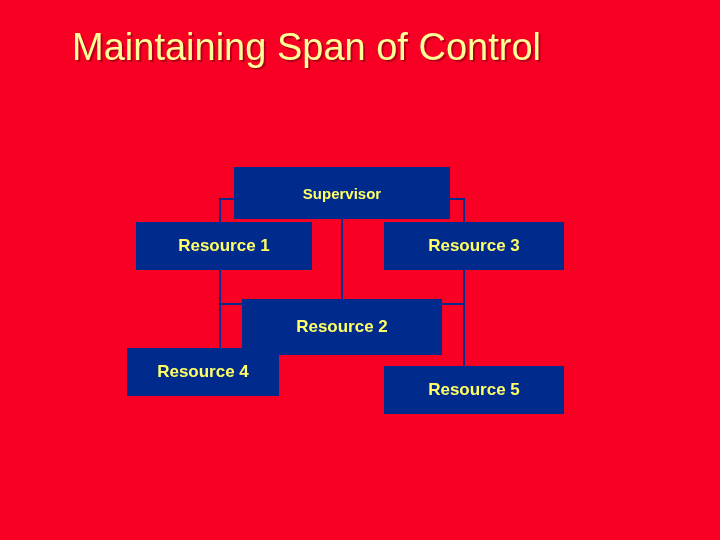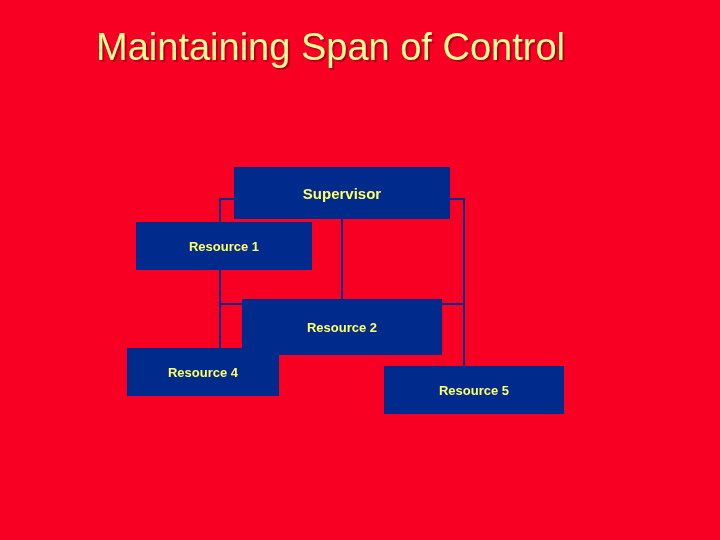--- a/index.html
+++ b/index.html
@@ -24,36 +24,35 @@
     top: 26px;
     width: 613px;
     text-align: center;
     font-family: "Liberation Sans", sans-serif;
     font-size: 38px;
     font-weight: normal;
     color: #ffff99;
     letter-spacing: 0px;
     text-shadow: 2px 2px 0 #b3001a;
     white-space: nowrap;
-    padding-left: 24px;
   }
   .connector {
     position: absolute;
     border-color: #0b2c8a;
     border-style: solid;
     border-width: 0;
     box-sizing: border-box;
   }
   .node {
     position: absolute;
     background: #002b8c;
     color: #ffff66;
     font-family: "Liberation Sans", sans-serif;
     font-weight: bold;
-    font-size: 13px;
+    font-size: 17px;
     display: flex;
     align-items: center;
     justify-content: center;
     box-sizing: border-box;
     text-align: center;
   }
   .node.supervisor {
     font-size: 15px;
   }
 </style>
@@ -81,20 +80,23 @@
   <div class="connector" style="left:219px; top:303px; width:246px; height:2px; border-top-width:2px;"></div>
 
   <div class="node supervisor" style="left:234px; top:126px; width:216px; height:52px;margin-top:41px;">
     <span>Supervisor</span>
   </div>
 
   <div class="node" style="left:136px; top:222px; width:176px; height:48px;">
     <span>Resource 1</span>
   </div>
 
+  <div class="node" style="left:384px; top:222px; width:180px; height:48px;">
+    <span>Resource 3</span>
+  </div>
 
   <div class="node" style="left:242px; top:299px; width:200px; height:56px;">
     <span>Resource 2</span>
   </div>
 
   <div class="node" style="left:127px; top:348px; width:152px; height:48px;">
     <span>Resource 4</span>
   </div>
 
   <div class="node" style="left:384px; top:366px; width:180px; height:48px;">

